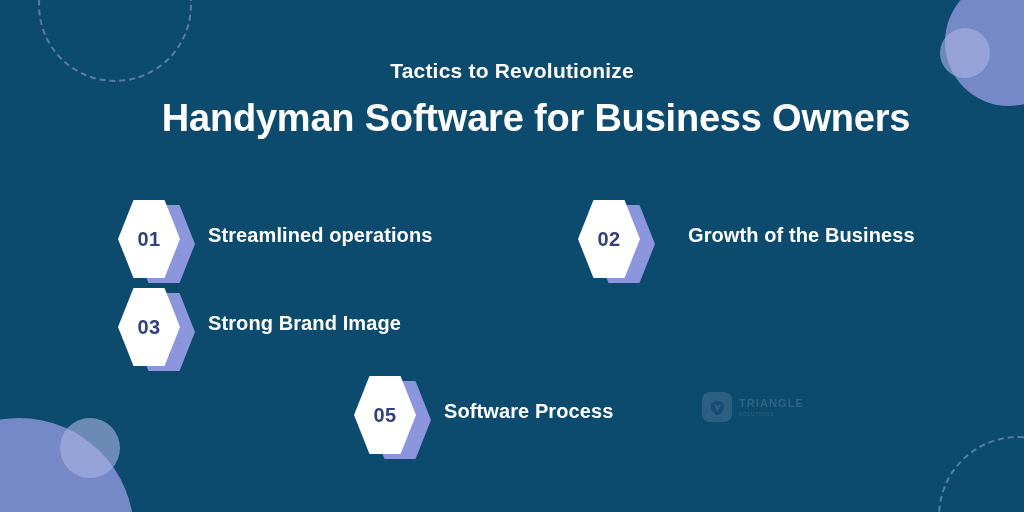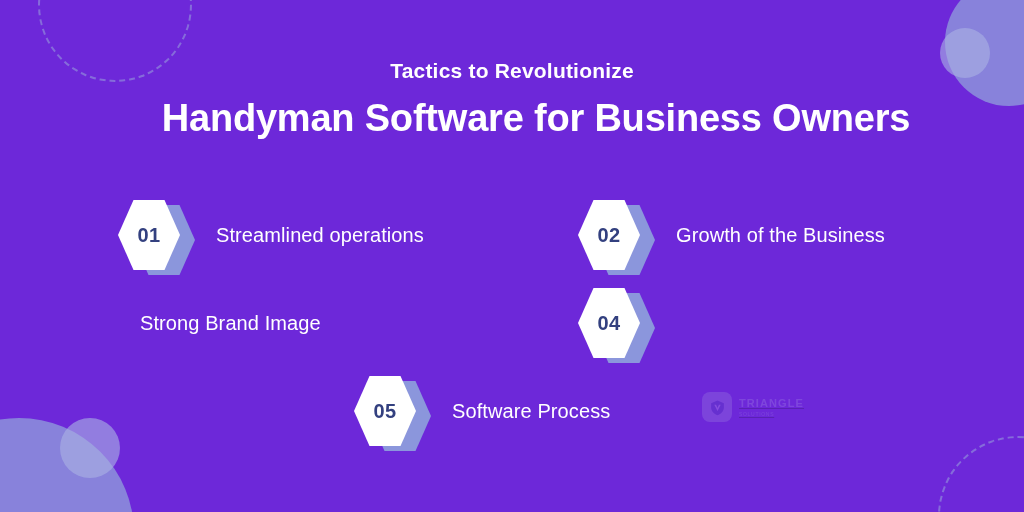--- a/index.html
+++ b/index.html
@@ -10,21 +10,21 @@
     width: 1024px;
     height: 512px;
     overflow: hidden;
     font-family: "Liberation Sans", sans-serif;
   }
 
   #poster {
     position: relative;
     width: 1024px;
     height: 512px;
-    background: #6d28d9;
+    background: #0c4a6e;
     overflow: hidden;
   }
 
   
   .deco {
     position: absolute;
     border-radius: 50%;
     pointer-events: none;
   }
 
@@ -129,35 +129,35 @@
   }
 
   .item {
     position: absolute;
     display: flex;
     align-items: center;
     height: 78px;
   }
 
   .item.col-left  { left: 118px; }
-  .item.col-right { left: 578px; }
+  .item.col-right { left: 578px; gap: 20px; }
   .item.col-mid   { left: 354px; }
 
   
   .badge {
     position: relative;
     width: 76px;
     height: 70px;
     flex: 0 0 auto;
   }
 
   .hex {
     position: absolute;
     width: 62px;
-    height: 70px;
+    height: 78px;
     clip-path: polygon(25% 0%, 75% 0%, 100% 50%, 75% 100%, 25% 100%, 0% 50%);
   }
 
   .hex-shadow {
     left: 15px;
     top: 5px;
     background: #8B96DC;
   }
 
   .hex-main {
@@ -172,24 +172,24 @@
   .badge-num {
     color: #33407F;
     font-size: 20px;
     font-weight: bold;
     letter-spacing: 0.3px;
   }
 
   .item-label {
     color: #FFFFFF;
     font-size: 20px;
-    font-weight: normal;
+    font-weight: bold;
     letter-spacing: 0.1px;
     white-space: nowrap;
-    margin-left: 22px;
+    margin-left: 14px;
   }
 
   
   #watermark {
     position: absolute;
     left: 702px;
     top: 390px;
     width: 126px;
     height: 34px;
     display: flex;
@@ -207,21 +207,20 @@
     align-items: center;
     justify-content: center;
     flex: 0 0 auto;
   }
 
   #watermark-text {
     margin-left: 7px;
     display: flex;
     flex-direction: column;
     justify-content: center;
-    text-decoration: underline;
   }
 
   #watermark-name {
     color: #D5D9EE;
     font-size: 11px;
     font-weight: bold;
     letter-spacing: 1.1px;
     line-height: 13px;
   }
 
@@ -271,30 +270,30 @@
           </div>
         </div>
         <span class="item-label">Growth of the Business</span>
       </div>
 
     </div>
 
     <div class="row">
 
       <div class="item col-left">
-        <span class="item-label">Strong Brand Image</span>
-      </div>
-
-      <div class="item col-right">
         <div class="badge">
           <div class="hex hex-shadow"></div>
           <div class="hex hex-main">
-            <span class="badge-num">04</span>
+            <span class="badge-num">03</span>
           </div>
         </div>
+        <span class="item-label">Strong Brand Image</span>
+      </div>
+
+      <div class="item col-right">
       </div>
 
     </div>
 
     <div class="row">
 
       <div class="item col-mid">
         <div class="badge">
           <div class="hex hex-shadow"></div>
           <div class="hex hex-main">

